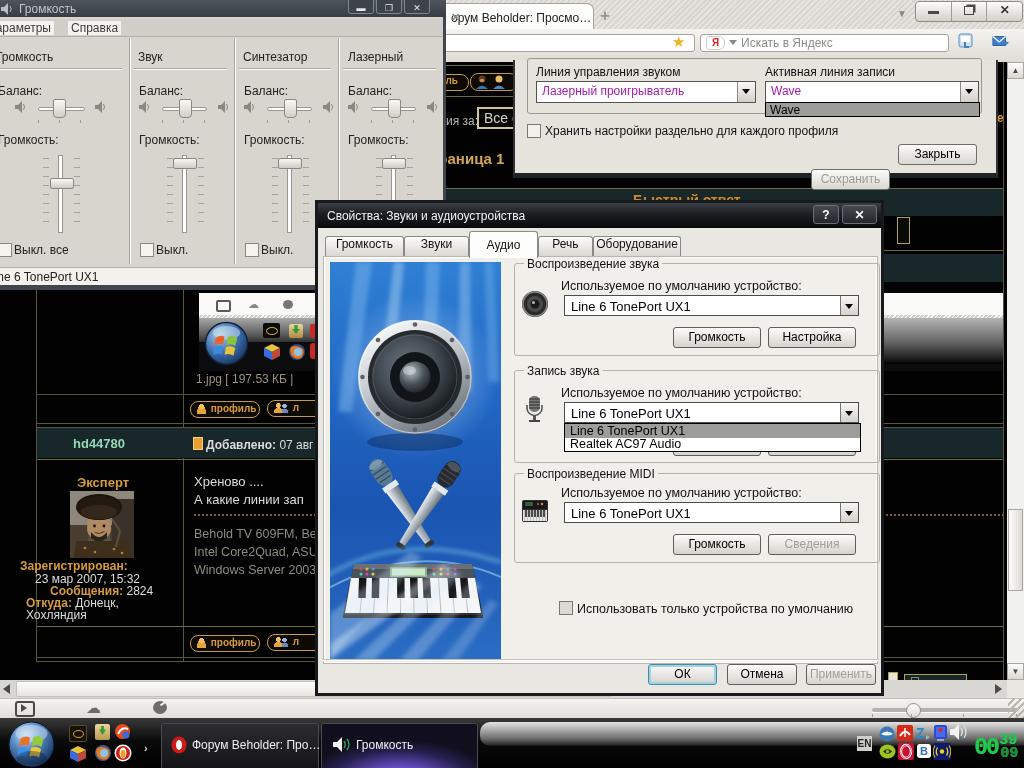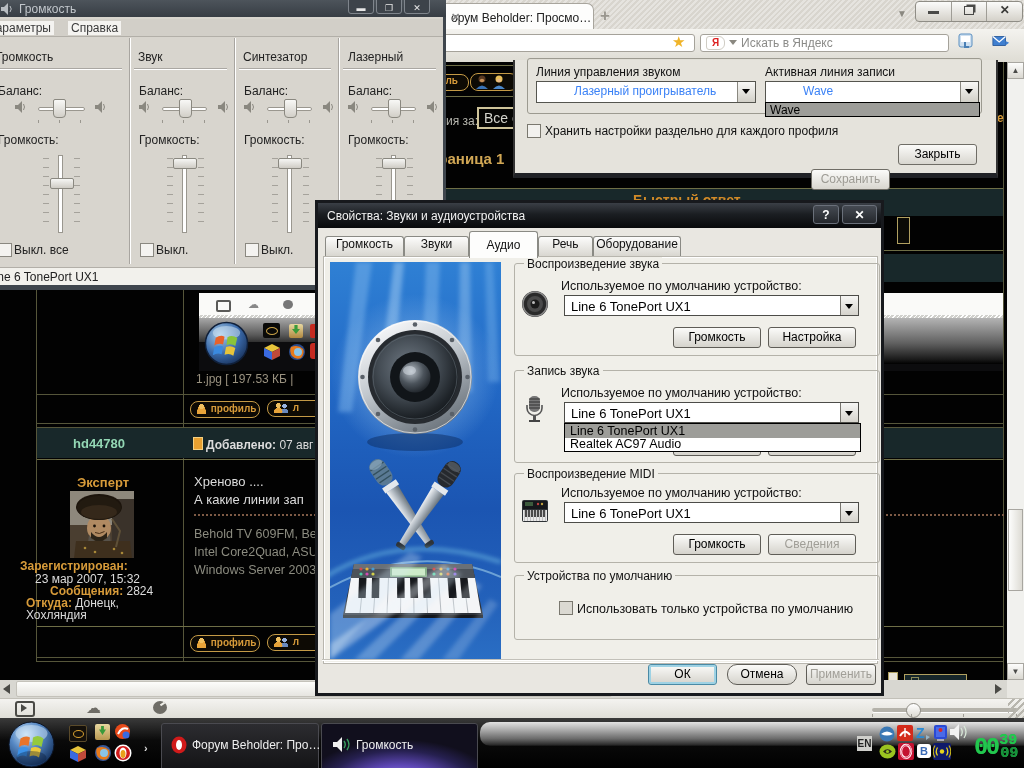--- a/index.html
+++ b/index.html
@@ -53,21 +53,21 @@
  radial-gradient(circle at 75% 30%,#9ab4e0 0 2.2px,rgba(0,0,0,0) 2.4px),radial-gradient(ellipse at 75% 90%,#6a8ac0 0 4px,rgba(0,0,0,0) 4.2px);}
 .obold{color:#d79b3a;font-weight:bold;}
 .wtxt{color:#dcdcdc;}
 #scrollbar{left:1007px;top:62px;width:17px;height:618px;background:#f1f1ee;}
 #scrollbar .sbtn{position:absolute;left:0px;width:17px;height:17px;background:linear-gradient(#fdfdfc,#d9d7d0);border:1px solid #a8a6a0;box-sizing:border-box;color:#4a4a48;font-size:8px;text-align:center;line-height:15px;}
 #sthumb{position:absolute;left:1008px;top:509px;width:15px;height:82px;background:linear-gradient(90deg,#fdfdfc,#dddbd4);border:1px solid #a8a6a0;box-sizing:border-box;}
 
 #graydlg{left:513px;top:60px;width:481px;height:113px;background:#e5e3dc;border-left:2px solid #333;border-right:2px solid #333;border-bottom:5px solid #202226;box-sizing:content-box;font-size:12px;color:#111;}
 #graydlg .frame{position:absolute;left:12px;top:-2px;width:453px;height:54px;border:1px solid #9c9a90;border-radius:3px;}
 .xcombo{position:absolute;height:20px;background:#fff;border:1px solid #55554f;}
-.xcombo .ct{position:absolute;left:5px;top:2px;font-size:12px;color:#3b82f6;white-space:nowrap;margin-left:32px;}
+.xcombo .ct{position:absolute;left:5px;top:2px;font-size:12px;color:#a21caf;white-space:nowrap;}
 .xcombo .cbtn{position:absolute;right:0;top:0;width:17px;height:100%;background:linear-gradient(#f8f8f6,#d2d0c8);border-left:1px solid #8a8880;}
 .xcombo .cbtn:after{content:"";position:absolute;left:4px;top:7px;border-left:4px solid transparent;border-right:4px solid transparent;border-top:5px solid #000;}
 .xcheck{position:absolute;width:12px;height:12px;background:#f2f1ee;border:1px solid #7a786f;}
 .xbtn{position:absolute;height:21px;background:linear-gradient(#fbfbf9,#d8d6cf);border:1px solid #6f6d66;border-radius:3px;font-size:12px;color:#000;text-align:center;box-sizing:border-box;}
 .xbtn.dis{color:#9d9b94;margin-top:25px;}
 
 #voldlg{left:-14px;top:0px;width:460px;height:290px;background:#3f464d;}
 #volinner{position:absolute;left:3px;top:17px;width:454px;height:267px;background:#d8d5ce;}
 #voltitle{position:absolute;left:0;top:0;width:100%;height:17px;background:linear-gradient(#4d545b,#373d44);color:#c2c7cc;font-size:12px;}
 #volmenu{position:absolute;left:0;top:2px;width:100%;height:17px;background:#d2cfc8;border-bottom:1px solid #b2afa8;font-size:12px;color:#3a3a3a;}
@@ -583,23 +583,20 @@
  </div>
  <div class="grp" style="top:60px;height:91px;">
       <b>Воспроизведение звука</b>
     </div>
  <div class="grp" style="top:167px;height:91px;">
       <b>Запись звука</b>
     </div>
  <div class="grp" style="top:270px;height:88px;">
       <b>Воспроизведение MIDI</b>
     </div>
- <div class="grp" style="top:372px;height:63px;">
-      <b>Устройства по умолчанию</b>
-    </div>
  <div class="glabel" style="left:243px;top:76px;">Используемое по умолчанию устройство:</div>
  <div class="glabel" style="left:243px;top:183px;">Используемое по умолчанию устройство:</div>
  <div class="glabel" style="left:243px;top:283px;">Используемое по умолчанию устройство:</div>
  <svg class="abs" style="left:203px;top:87px;" width="28" height="28" viewBox="0 0 28 28">
   <circle cx="14" cy="14" r="13" fill="#2a2a2a"></circle>
       <circle cx="14" cy="14" r="12" fill="none" stroke="#8a8a8a" stroke-width="1.5"></circle>
   <circle cx="14" cy="14" r="8" fill="#4a4a4a"></circle>
       <circle cx="14" cy="14" r="4.5" fill="#1a1a1a"></circle>
       <circle cx="12.5" cy="12.5" r="1.5" fill="#bbb"></circle>
  </svg>
@@ -639,21 +636,21 @@
  <div id="droplist">
       <div class="sel">Line 6 TonePort UX1</div>
       <div class="nor">Realtek AC97 Audio</div>
     </div>
  <div class="pbtn" style="left:355px;top:331px;">Громкость</div>
  <div class="pbtn dis" style="left:450px;top:331px;">Сведения</div>
  <div class="xcheck" style="left:241px;top:398px;background:#dbd9d2;"></div>
  <div class="glabel" style="left:259px;top:399px;">Использовать только устройства по умолчанию</div>
  <div id="botline"></div>
  <div class="pbtn" style="left:330px;top:461px;width:69px;border:1px solid #4a8aa5;box-shadow:0 0 0 2px #9ed2e4 inset;">ОК</div>
- <div class="pbtn" style="left:409px;top:461px;width:70px;border-radius:10px;">Отмена</div>
+ <div class="pbtn" style="left:409px;top:461px;width:70px;">Отмена</div>
  <div class="pbtn dis" style="left:488px;top:461px;width:70px;">Применить</div>
 </div>
 
 <div class="abs" id="taskbar">
  <div id="silver"></div>
  <svg class="abs" style="left:8px;top:3px;" width="47" height="47" viewBox="0 0 47 47">
   <defs>
    <radialGradient id="orb" cx="0.38" cy="0.28" r="0.9">
     <stop offset="0" stop-color="#cce4f6"></stop>
           <stop offset="0.38" stop-color="#5688c4"></stop>

